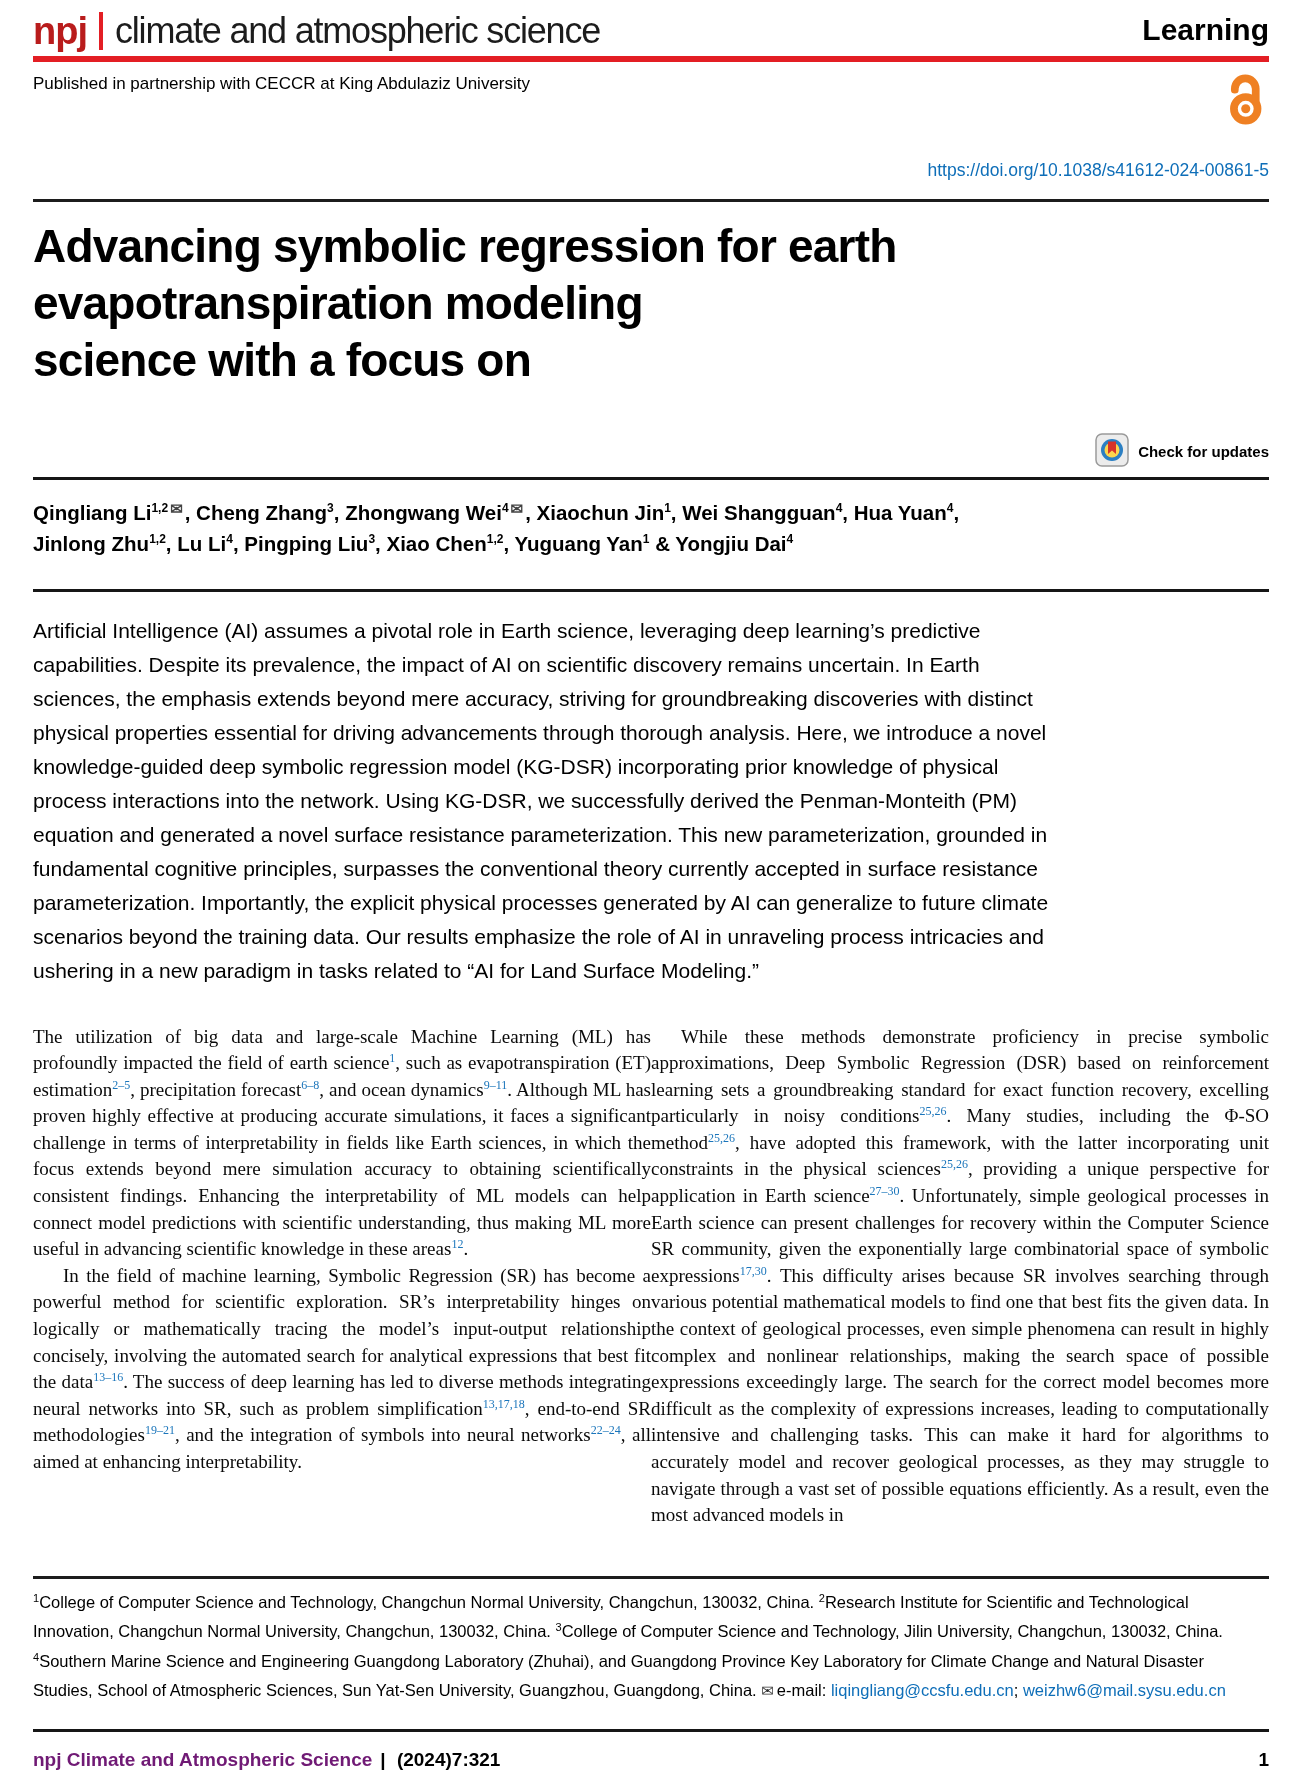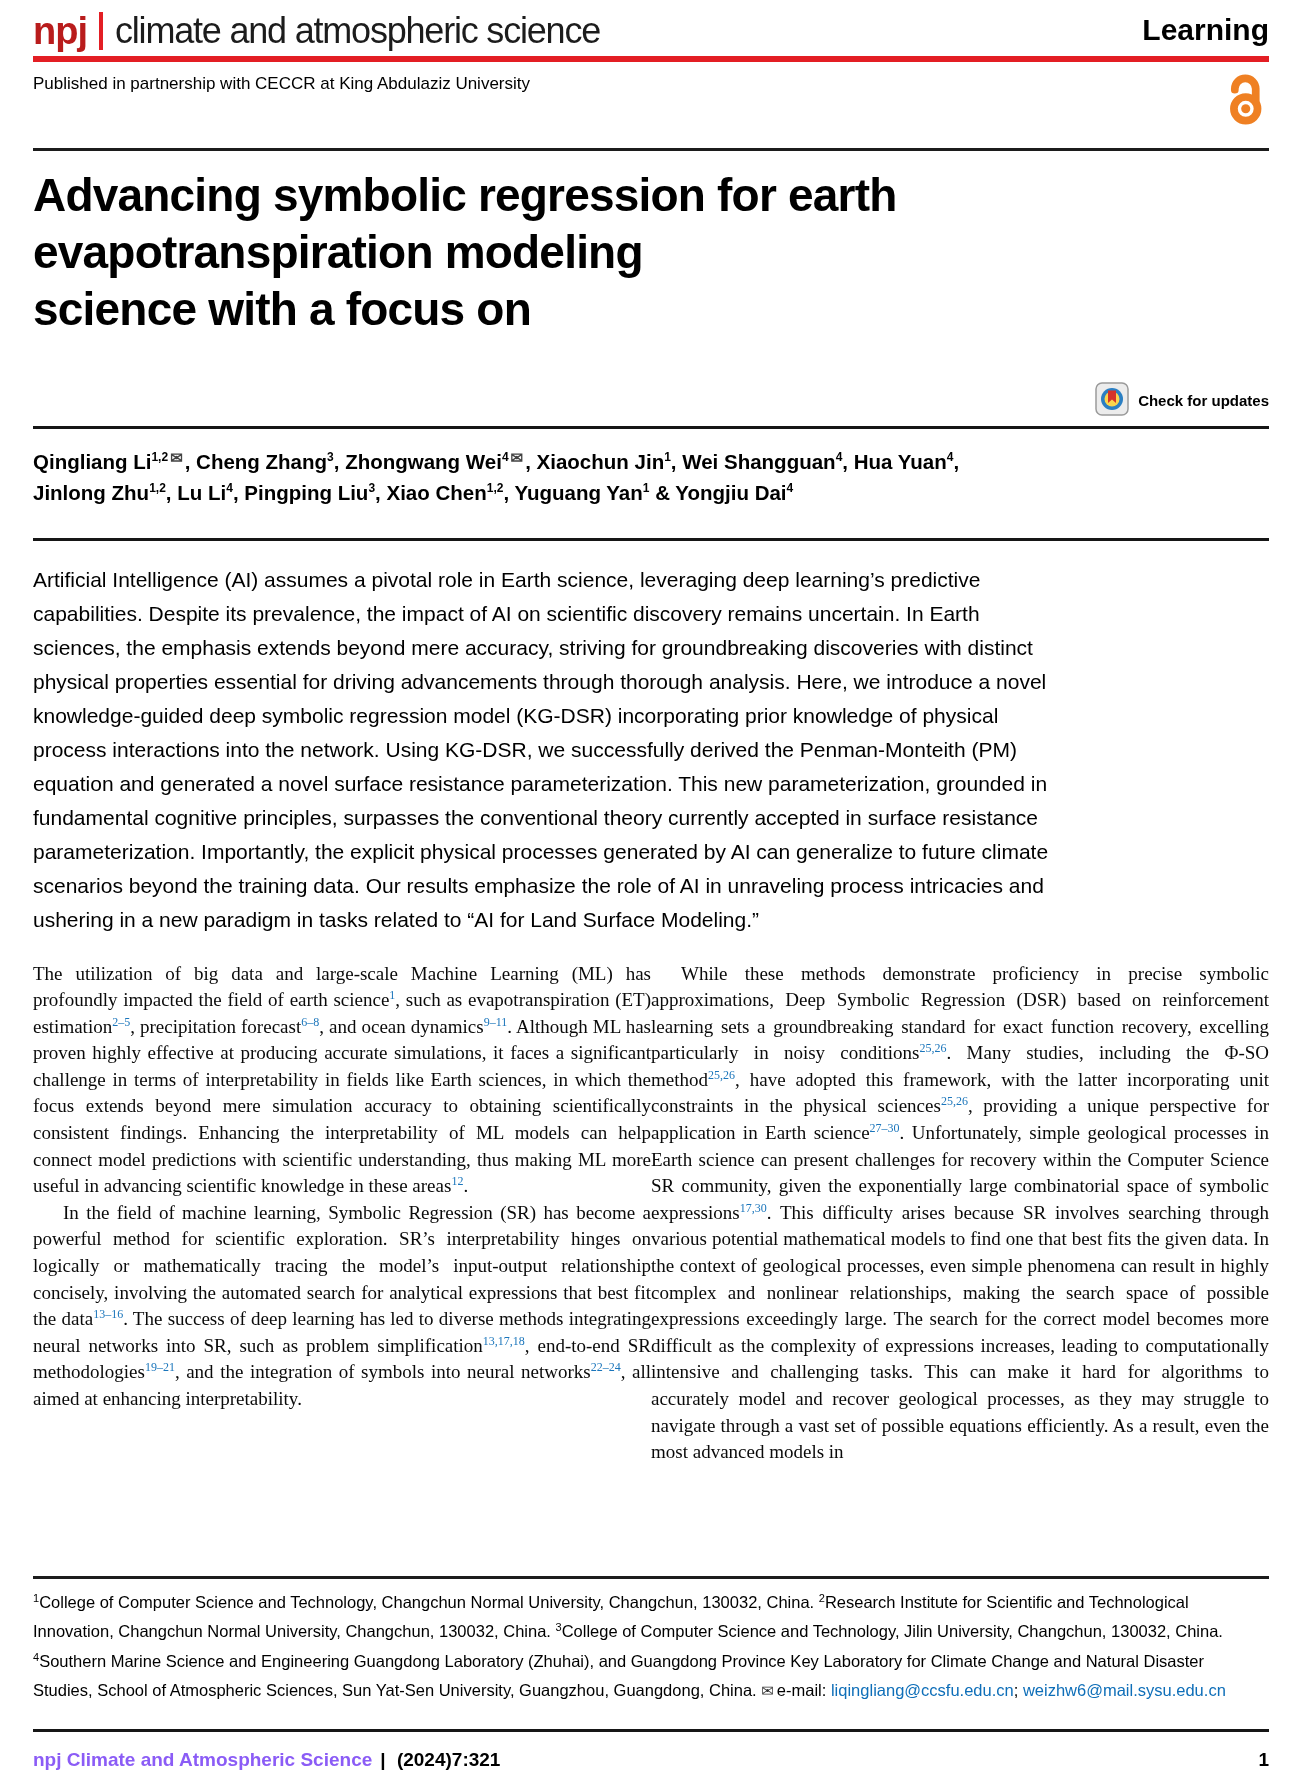--- a/index.html
+++ b/index.html
@@ -35,42 +35,42 @@
   .badge-row{display:flex;justify-content:flex-end;margin-top:44px;}
   .crossmark{display:flex;align-items:center;gap:9px;font-size:15px;font-weight:700;color:#000;text-decoration:none;cursor:pointer;}
   
   .rule3{height:3px;background:#161616;margin-top:7px;}
   .authors{margin-top:13px;font-size:20.5px;font-weight:700;line-height:31px;color:#000;}
   .authors sup{font-size:13px;font-weight:700;color:#000;}
   .rule3.second{margin-top:30px;}
   
   .abstract{margin:22px 0 0 0;max-width:1032px;font-size:21px;line-height:34px;color:#000;}
   
-  .columns{display:flex;margin-top:24px;}
+  .columns{display:flex;margin-top:36px;}
   .col{flex:1;min-width:0;}
   .bodyp{
     margin:0;
     font-family:"Liberation Serif",serif;
     font-size:19px;line-height:26.6px;
     text-align:justify;color:#0a0a0a;
   }
   .bodyp.indent{text-indent:30px;}
   sup.seg-sup{color:#1a75bb;font-size:12px;line-height:0;}
   sup.seg-supa{font-size:12px;line-height:0;color:#000;}
   .seg-envelope{color:#444;font-size:15px;vertical-align:6px;margin:0 2px;}
   .affil .seg-envelope{vertical-align:0;margin:0 3px 0 0;font-size:15px;color:#333;}
   a.seg-link{color:#0e6eb8;text-decoration:none;}
   
   .affil-block{position:absolute;left:33px;right:33px;top:1576px;}
   .thinrule2{height:2.5px;background:#1c1c1c;}
   .affil{margin:9px 12px 0 0;font-size:16.5px;line-height:29.5px;color:#000;}
   .affil sup{font-size:11px;line-height:0;}
   .bottom-rule{position:absolute;left:33px;right:33px;top:1729px;height:3px;background:#161616;}
   .footer-row{position:absolute;left:33px;right:33px;top:1749px;display:flex;justify-content:space-between;align-items:baseline;font-size:19px;font-weight:700;}
-  .footer-left a{color:#8b5cf6;text-decoration:none;font-weight:700;}
+  .footer-left a{color:#701a75;text-decoration:none;font-weight:700;}
   .footer-sep{margin:0 6px 0 8px;font-weight:700;}
   .pageno{font-weight:700;}
 </style>
 </head>
 <body>
 
 <div class="page">
 
   <header>
     <div class="masthead">
@@ -87,20 +87,23 @@
       <span class="oa-icon">
         <svg width="40" height="58" viewBox="0 0 44 62" aria-hidden="true">
           <path d="M13 23 v-1 a11.5 11.5 0 0 1 23 0 v13" fill="none" stroke="#ef8023" stroke-width="8.5" stroke-linecap="round"></path>
           <circle cx="25" cy="44" r="13" fill="none" stroke="#ef8023" stroke-width="8.5"></circle>
           <circle cx="25" cy="44" r="5" fill="#ef8023"></circle>
         </svg>
       </span>
     </div>
   </header>
 
+  <div class="doi-row">
+    <a class="doi" href="#">https://doi.org/10.1038/s41612-024-00861-5</a>
+  </div>
 
   <div class="thinrule"></div>
 
   <h1 class="title">
     <div>Advancing symbolic regression for earth</div>
     <div>evapotranspiration modeling</div>
     <div>science with a focus on</div>
   </h1>
 
   <div class="badge-row">

